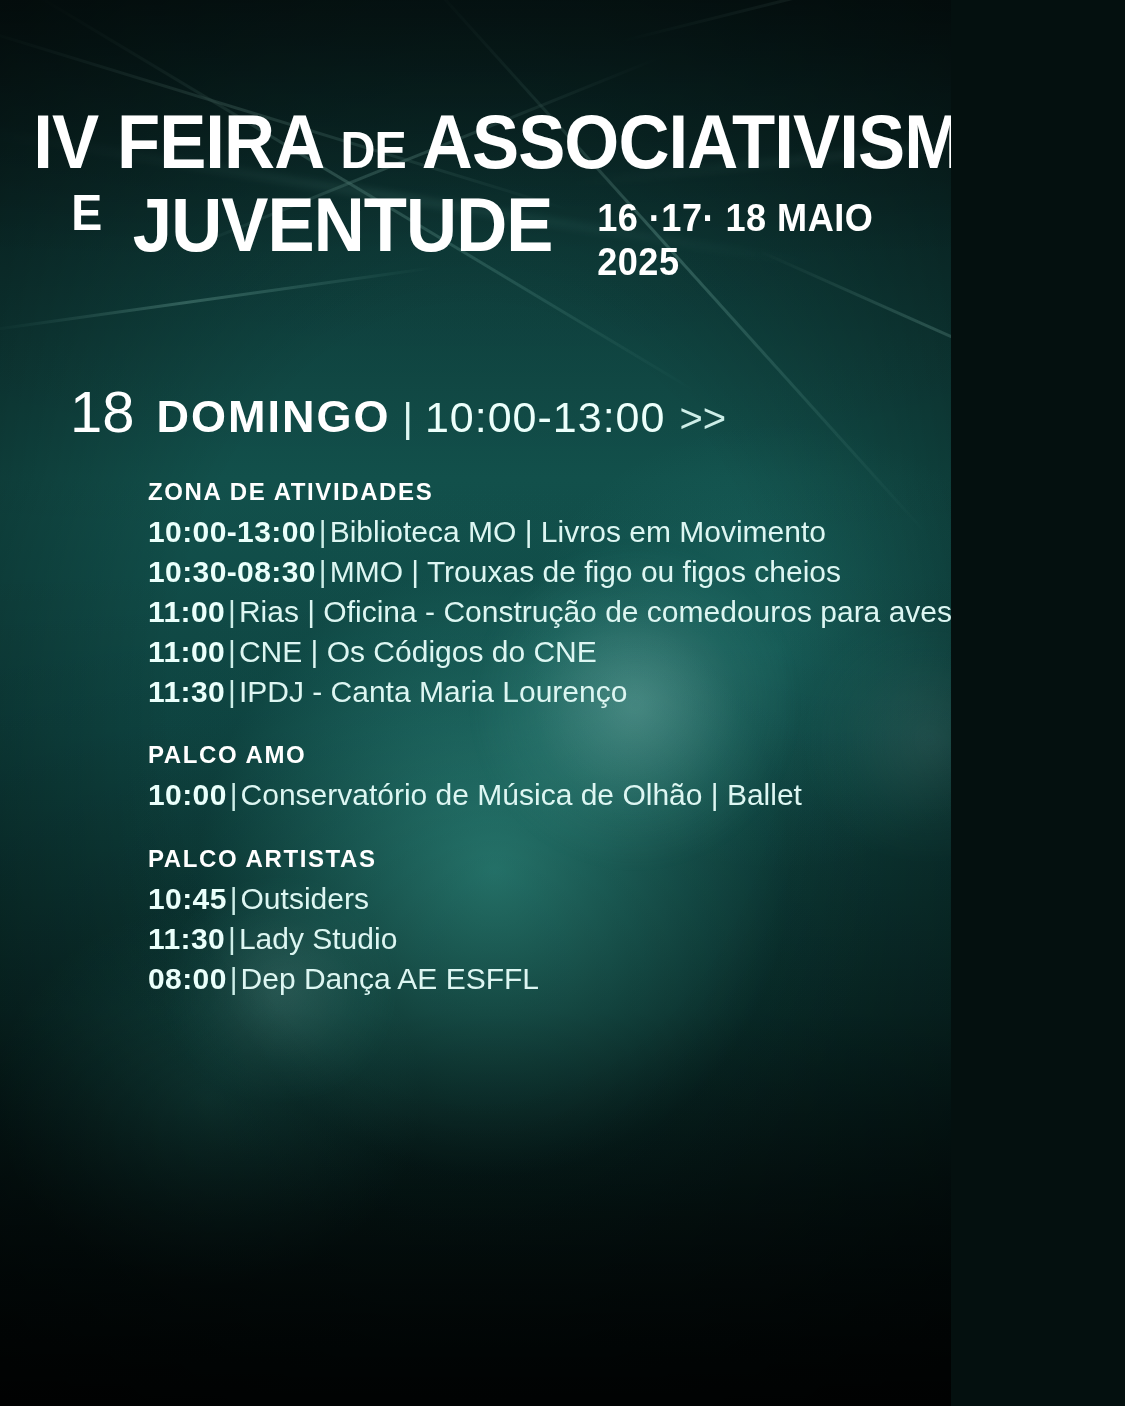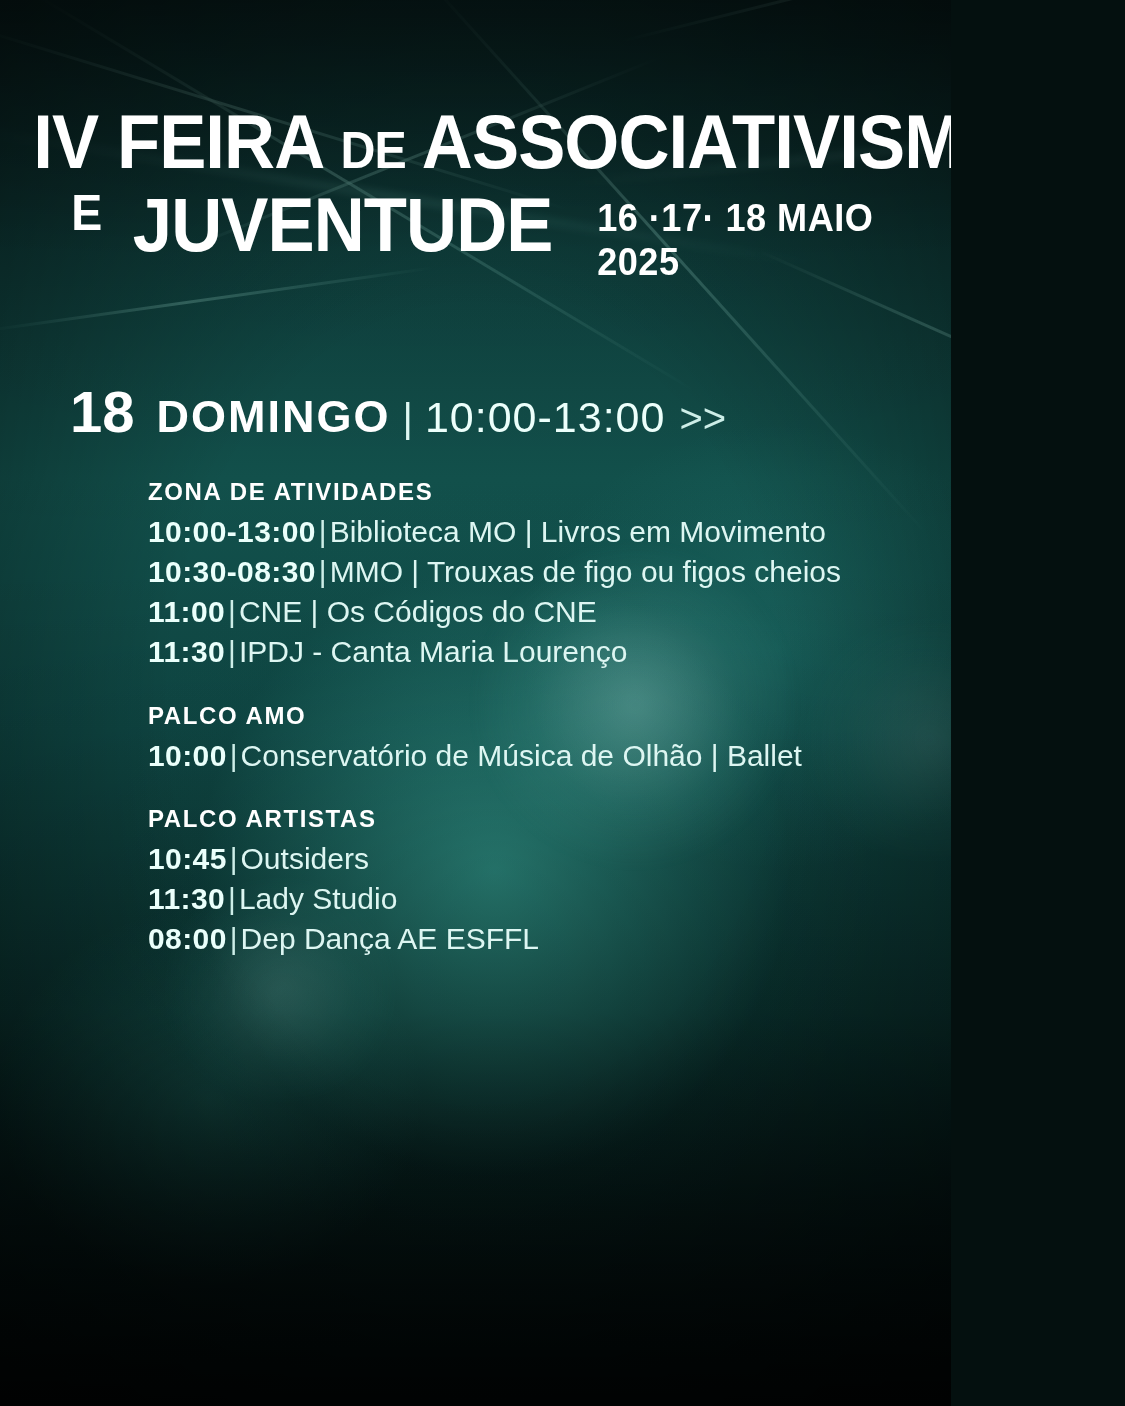--- a/index.html
+++ b/index.html
@@ -108,21 +108,21 @@
   .day-row {
     position: absolute;
     left: 70px; top: 378px;
     display: flex;
     align-items: baseline;
     color: #ffffff;
     white-space: nowrap;
   }
   .day-num {
     font-family: "Liberation Sans Narrow", "Liberation Sans", sans-serif;
-    font-weight: bold;
+    font-weight: normal;
     font-size: 58px;
     letter-spacing: 0px;
   }
   .day-name {
     font-family: "Liberation Sans Narrow", "Liberation Sans", sans-serif;
     font-weight: bold;
     font-size: 45px;
     letter-spacing: 2px;
     margin-left: 22px;
     text-align: center;
@@ -222,20 +222,23 @@
 
       <div class="sec">
         <div class="sec-title">ZONA DE ATIVIDADES</div>
         <div class="item">
           <span class="t">10:00-13:00</span><span class="bar">|</span><span class="p">Biblioteca MO | Livros em Movimento</span>
         </div>
         <div class="item">
           <span class="t">10:30-08:30</span><span class="bar">|</span><span class="p">MMO | Trouxas de figo ou figos cheios</span>
         </div>
         <div class="item">
+          <span class="t">11:00</span><span class="bar">|</span><span class="p">Rias | Oficina - Construção de comedouros para aves</span>
+        </div>
+        <div class="item">
           <span class="t">11:00</span><span class="bar">|</span><span class="p">CNE | Os Códigos do CNE</span>
         </div>
         <div class="item">
           <span class="t">11:30</span><span class="bar">|</span><span class="p">IPDJ - Canta Maria Lourenço</span>
         </div>
       </div>
 
       <div class="sec">
         <div class="sec-title">PALCO AMO</div>
         <div class="item">

